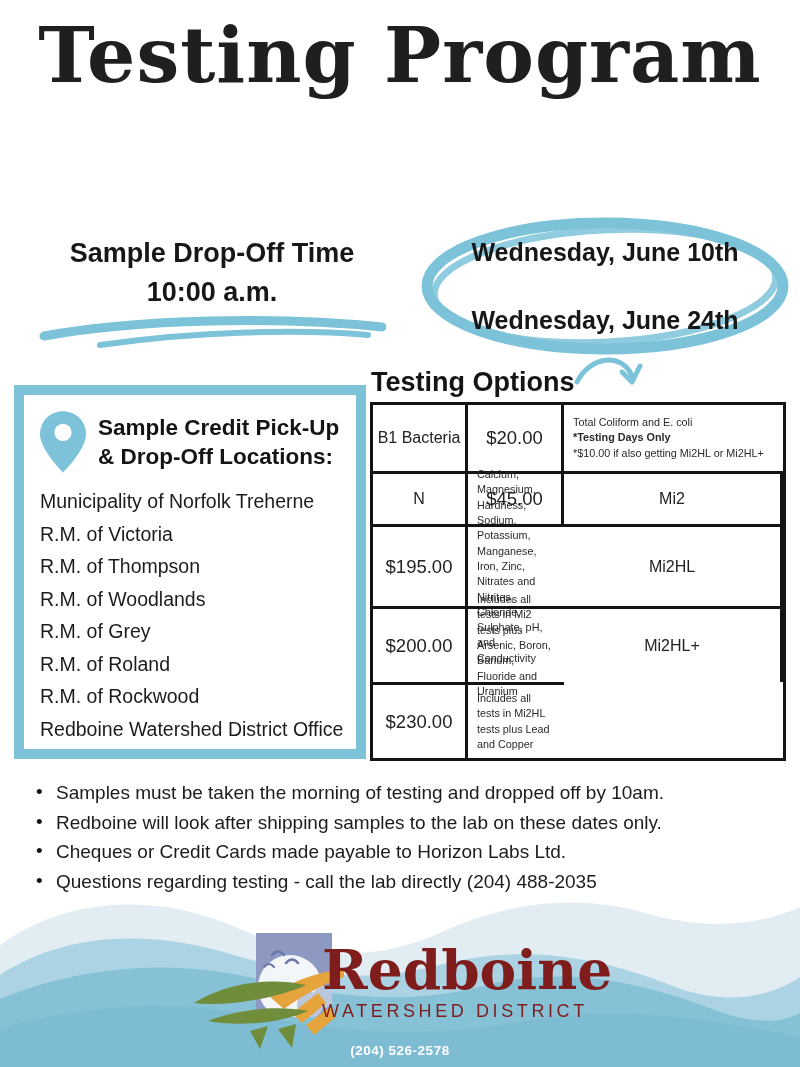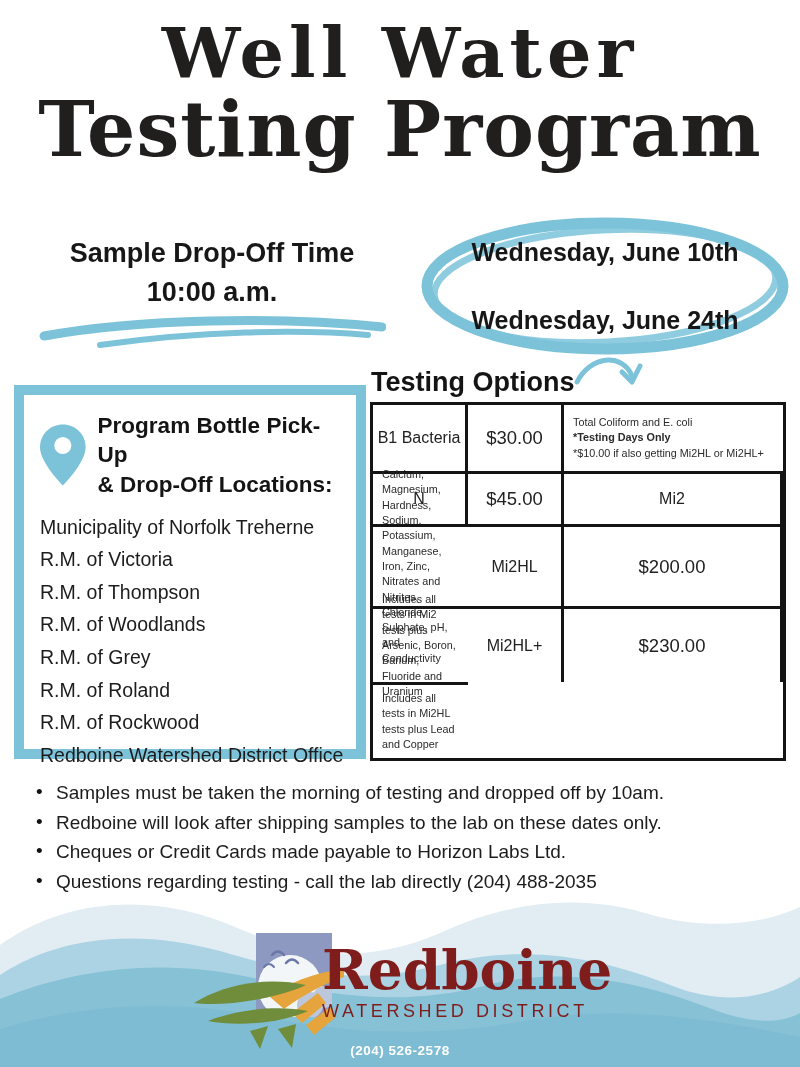--- a/index.html
+++ b/index.html
@@ -65,21 +65,20 @@
   .brand { position:absolute; left:322px; top:55px; color:#7f1d1d; }
   .brand-name { font-family:"DejaVu Serif", serif; font-weight:bold; font-size:55px; line-height:1.0; }
   .brand-sub { margin-top:4px; font-size:18px; letter-spacing:3.6px; font-weight:normal; }
   .footer-phone { position:absolute; left:0; bottom:9px; width:100%; text-align:center;
     color:#ffffff; font-weight:bold; font-size:13.5px; letter-spacing:0.5px; }
 </style>
 </head>
 <body>
 
 <div class="title-wrap">
-  <div class="title-line1">Well Water</div>
   <div class="title-line2">Testing Program</div>
 </div>
 
 <div class="dropoff">
   <div class="dropoff-label">Sample Drop-Off Time</div>
   <div class="dropoff-time">10:00 a.m.</div>
   <svg class="brush" width="348" height="36" viewBox="0 0 348 36">
     <path d="M6,22 C100,5 240,2 344,13" stroke="#7cc3d9" stroke-width="9" fill="none" stroke-linecap="round"></path>
     <path d="M62,31 C160,17 262,15 330,21" stroke="#7cc3d9" stroke-width="6" fill="none" stroke-linecap="round"></path>
   </svg>
@@ -96,21 +95,21 @@
   </div>
 </div>
 
 <div class="loc-box">
   <div class="loc-head">
     <svg width="46" height="62" viewBox="0 0 48 64">
       <path d="M24,0 C11,0 0,10 0,24 C0,40 24,64 24,64 C24,64 48,40 48,24 C48,10 37,0 24,0 Z" fill="#7cc3d9"></path>
       <circle cx="24" cy="22" r="9" fill="#ffffff"></circle>
     </svg>
     <div class="loc-head-text">
-      <div>Program Bottle Pick-Up</div>
+      <div>Sample Credit Pick-Up</div>
       <div>&amp; Drop-Off Locations:</div>
     </div>
   </div>
   <ul class="loc-list">
     <li>Municipality of Norfolk Treherne</li>
     <li>R.M. of Victoria</li>
     <li>R.M. of Thompson</li>
     <li>R.M. of Woodlands</li>
     <li>R.M. of Grey</li>
     <li>R.M. of Roland</li>
@@ -121,33 +120,34 @@
 
 <div class="to-heading">Testing Options</div>
 <svg class="to-arrow" width="72" height="48" viewBox="0 0 72 48">
   <path d="M3,30 C16,4 48,0 58,24" stroke="#7cc3d9" stroke-width="5" fill="none" stroke-linecap="round"></path>
   <path d="M48,20 L58,30 L66,14" stroke="#7cc3d9" stroke-width="5" fill="none" stroke-linecap="round" stroke-linejoin="round"></path>
 </svg>
 
 <div class="test-table">
 
   <div class="cell c-name">B1 Bacteria</div>
-  <div class="cell c-price">$30.00</div>
+  <div class="cell c-price">$20.00</div>
   <div class="cell c-desc">
     <div class="inner">
       <div>Total Coliform and E. coli</div>
       <div class="desc-bold">*Testing Days Only</div>
       <div>*$10.00 if also getting Mi2HL or Mi2HL+</div>
     </div>
   </div>
 
   <div class="cell c-name bt">N</div>
   <div class="cell c-price bt">$45.00</div>
 
   <div class="cell c-name bt">Mi2</div>
+  <div class="cell c-price bt">$195.00</div>
   <div class="cell c-desc bt">
     <div class="inner">Calcium, Magnesium, Hardness, Sodium, Potassium, Manganese, Iron, Zinc, Nitrates and Nitrites, Chloride, Sulphate, pH, and Conductivity</div>
   </div>
 
   <div class="cell c-name bt">Mi2HL</div>
   <div class="cell c-price bt">$200.00</div>
   <div class="cell c-desc bt">
     <div class="inner">Includes all tests in Mi2 tests plus Arsenic, Boron, Barium, Fluoride and Uranium</div>
   </div>
 

